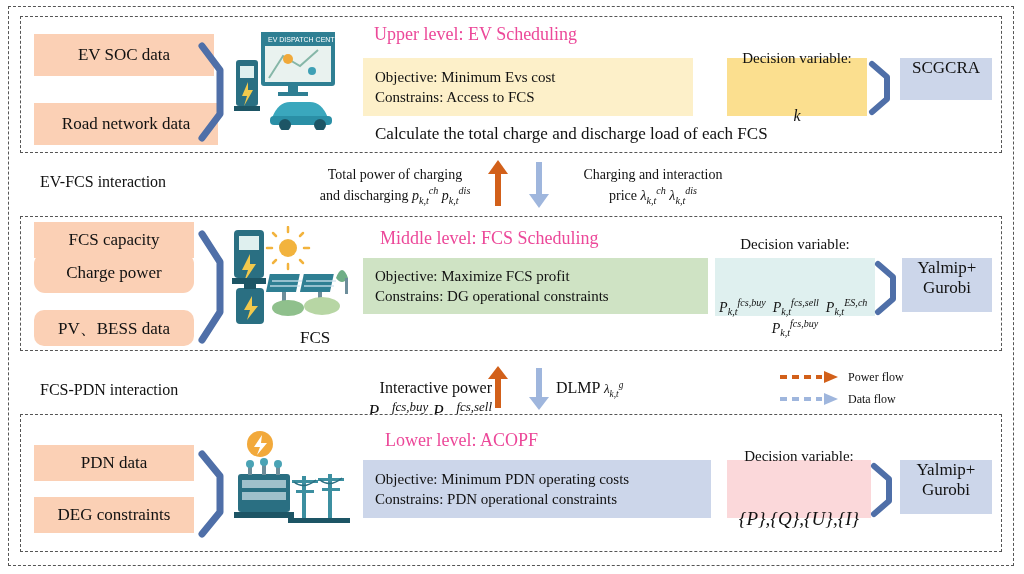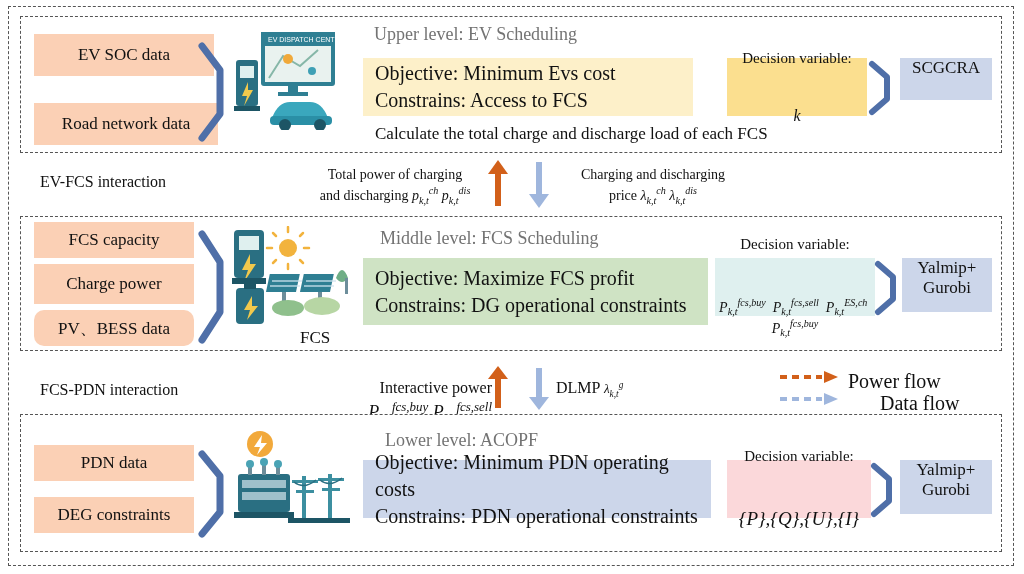--- a/index.html
+++ b/index.html
@@ -48,21 +48,21 @@
     color: #111;
     box-sizing: border-box;
   }
   .objbox {
     position: absolute;
     display: flex;
     flex-direction: column;
     justify-content: center;
     padding-left: 12px;
     box-sizing: border-box;
-    font-size: 20px;
+    font-size: 15px;
     color: #111;
   }
   .objbox div { line-height: 1.35; }
   .decbox {
     position: absolute;
     display: flex;
     flex-direction: column;
     align-items: center;
     justify-content: center;
     box-sizing: border-box;
@@ -79,21 +79,21 @@
     justify-content: center;
     text-align: center;
     font-size: 17px;
     color: #111;
     line-height: 1.2;
     box-sizing: border-box;
   }
   .level-title {
     position: absolute;
     font-size: 18px;
-    color: #737373;
+    color: #ec4899;
     white-space: nowrap;
   }
   .plain-text {
     position: absolute;
     font-size: 17px;
     color: #111;
     white-space: nowrap;
   }
   .small-label {
     position: absolute;
@@ -103,21 +103,21 @@
     line-height: 1.3;
   }
   .section-label {
     position: absolute;
     font-size: 16px;
     color: #111;
     white-space: nowrap;
   }
   .legend-text {
     position: absolute;
-    font-size: 20px;
+    font-size: 12px;
     color: #111;
     white-space: nowrap;
   }
   .sub { font-size: 0.72em; vertical-align: sub; }
   .sup { font-size: 0.72em; vertical-align: super; }
   .mathi { font-style: italic; }
   svg.abs { position: absolute; overflow: visible; }
   .icon-wrap { position: absolute; }
 </style>
 </head>
@@ -201,33 +201,33 @@
     <line x1="11" y1="46" x2="11" y2="10" stroke="#d2601a" stroke-width="6"></line>
     <path d="M11,0 L21,14 L1,14 Z" fill="#d2601a"></path>
   </svg>
 
   <svg class="abs" style="left:528px; top:160px;" width="22" height="48" viewBox="0 0 22 48">
     <line x1="11" y1="2" x2="11" y2="36" stroke="#9fb6dd" stroke-width="6"></line>
     <path d="M11,48 L21,34 L1,34 Z" fill="#9fb6dd"></path>
   </svg>
 
   <div class="small-label" style="left:553px; top:166px; width:200px;">
-    <div>Charging and discharging</div>
+    <div>Charging and interaction</div>
     <div>
       <span>price</span>
       <span class="mathi"> λ<span class="sub">k,t</span><span class="sup">ch</span> λ<span class="sub">k,t</span><span class="sup">dis</span></span>
     </div>
   </div>
 
   <div class="panel" id="panel-middle"></div>
 
   <div class="inbox" style="left:34px; top:222px; width:160px; height:36px;">
     <span>FCS capacity</span>
   </div>
-  <div class="inbox" style="left:34px; top:264px; width:160px; height:40px;">
+  <div class="inbox" style="left:34px; top:253px; width:160px; height:40px;border-radius:11px;">
     <span>Charge power</span>
   </div>
   <div class="inbox" style="left:34px; top:310px; width:160px; height:36px;border-radius:10px;">
     <span>PV、BESS data</span>
   </div>
 
   <svg class="abs" style="left:200px; top:232px;" width="28" height="110" viewBox="0 0 28 110">
     <path d="M2,2 L20,30 L20,80 L2,108" fill="none" stroke="#4f6fa8" stroke-width="7" stroke-linecap="round" stroke-linejoin="round"></path>
   </svg>
 
@@ -271,21 +271,21 @@
       <ellipse cx="62" cy="82" rx="16" ry="8" fill="#8fc08c"></ellipse>
       <ellipse cx="96" cy="80" rx="18" ry="9" fill="#b7d6a4"></ellipse>
       <path d="M110,52 q6,-16 12,0 q-6,8 -12,0" fill="#6fae86"></path>
       <rect x="119" y="52" width="3" height="16" fill="#6d8e9b"></rect>
     </svg>
   </div>
   <div class="plain-text" style="left:300px; top:328px;">FCS</div>
 
   <div class="level-title" style="left:380px; top:228px;">Middle level: FCS Scheduling</div>
 
-  <div class="objbox" style="left:363px; top:258px; width:345px; height:67px; background:#cfe3c4;">
+  <div class="objbox" style="left:363px; top:258px; width:345px; height:56px; background:#cfe3c4;">
     <div>Objective: Maximize FCS profit</div>
     <div>Constrains: DG operational constraints</div>
   </div>
 
   <div class="decbox" style="left:715px; top:258px; width:160px; height:58px; background:#dff0ef;">
     <div>Decision variable:</div>
     <div class="mathi" style="font-size:14px; margin-top:4px;">
       P<span class="sub">k,t</span><span class="sup">fcs,buy</span>&nbsp; P<span class="sub">k,t</span><span class="sup">fcs,sell</span>&nbsp; P<span class="sub">k,t</span><span class="sup">ES,ch</span>&nbsp; P<span class="sub">k,t</span><span class="sup">fcs,buy</span>
     </div>
   </div>
@@ -327,21 +327,21 @@
   <svg class="abs" style="left:780px; top:370px;" width="60" height="14" viewBox="0 0 60 14">
     <line x1="0" y1="7" x2="42" y2="7" stroke="#d2601a" stroke-width="4" stroke-dasharray="7,5"></line>
     <path d="M58,7 L44,1 L44,13 Z" fill="#d2601a"></path>
   </svg>
   <div class="legend-text" style="left:848px; top:370px;">Power flow</div>
 
   <svg class="abs" style="left:780px; top:392px;" width="60" height="14" viewBox="0 0 60 14">
     <line x1="0" y1="7" x2="42" y2="7" stroke="#9fb6dd" stroke-width="4" stroke-dasharray="7,5"></line>
     <path d="M58,7 L44,1 L44,13 Z" fill="#9fb6dd"></path>
   </svg>
-  <div class="legend-text" style="left:848px; top:392px;margin-left:32px;">Data flow</div>
+  <div class="legend-text" style="left:848px; top:392px;">Data flow</div>
 
   <div class="panel" id="panel-lower"></div>
 
   <div class="inbox" style="left:34px; top:445px; width:160px; height:36px;">
     <span>PDN data</span>
   </div>
   <div class="inbox" style="left:34px; top:497px; width:160px; height:36px;">
     <span>DEG constraints</span>
   </div>
 

